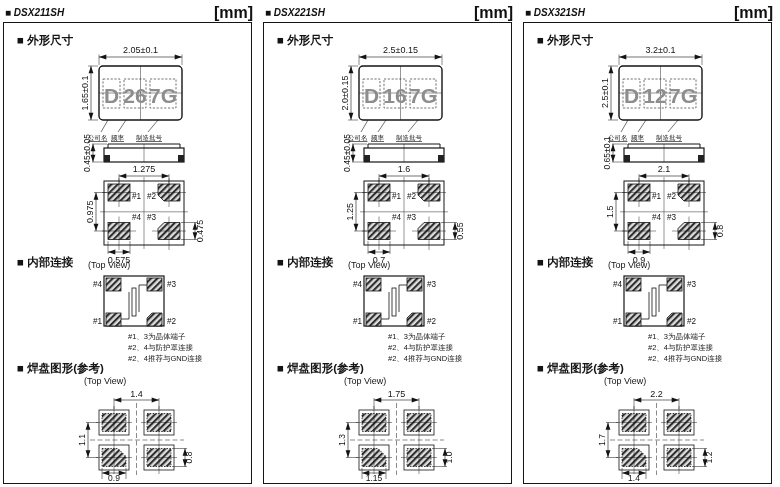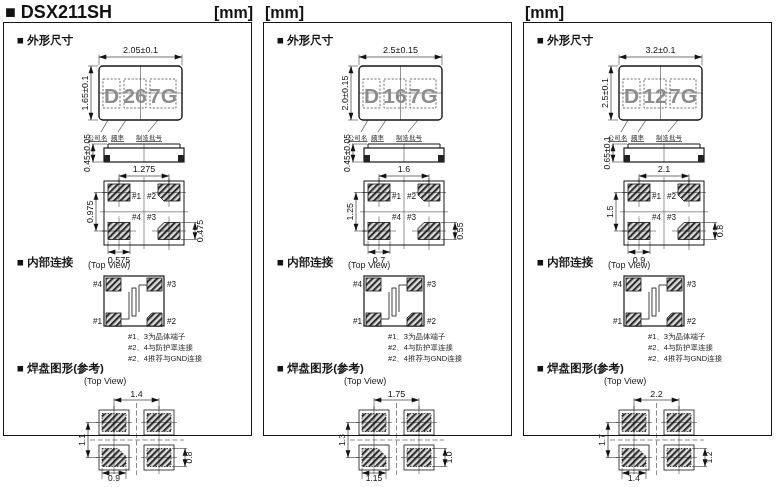--- a/index.html
+++ b/index.html
@@ -2,23 +2,23 @@
 <html><head>
 <meta charset="utf-8">
 <style>
   html,body { margin:0; padding:0; background:#fff; }
   body { width:780px; height:487px; overflow:hidden;
          font-family:"Liberation Sans","DejaVu Sans",sans-serif; color:#111; }
   .page { display:flex; width:780px; height:487px; background:#fff; }
   .col { width:260px; position:relative; }
   .col-header { height:19px; display:flex; justify-content:space-between;
                 align-items:center; padding:3px 7px 0 5px; }
-  .col-title { font-weight:bold; font-size:18px; white-space:nowrap; }
+  .col-title { font-weight:bold; font-size:10px; white-space:nowrap;font-style:italic; }
   .col-unit  { font-weight:bold; font-size:16px; }
-  .col-box { box-sizing:border-box; margin-left:3px; width:249px; height:414px;
+  .col-box { box-sizing:border-box; margin-left:3px; width:249px; height:462px;
              border:1.6px solid #151515; position:relative; background:#fff; }
   svg.drawing { position:absolute; left:0; top:0; display:block; }
 
   
   svg text { stroke:none; fill:#141414; font-family:"Liberation Sans","DejaVu Sans",sans-serif; }
   .sec  { font-size:11.5px; font-weight:bold; }
   .tv   { font-size:9px; }
   .dim  { font-size:9px; }
   .dim8 { font-size:8.5px; }
   .pin  { font-size:8.2px; }
@@ -214,20 +214,21 @@
         <line class="ln w05" x1="168" y1="425.5" x2="183" y2="425.5"></line>
         <line class="ln w05" x1="168" y1="443.5" x2="183" y2="443.5"></line>
         <line class="ln w06" x1="181" y1="425.5" x2="181" y2="443.5" marker-start="url(#arr-0)" marker-end="url(#arr-0)"></line>
         <text class="dim8" transform="translate(188,434.5) rotate(-90)" text-anchor="middle">0.8</text>
       </g>
     </svg>
   </div>
 </section>
   <section class="col">
   <div class="col-header">
+    <span class="col-title">■ DSX221SH</span>
     <span class="col-unit">[mm]</span>
   </div>
   <div class="col-box">
     <svg class="drawing" width="246" height="459" viewBox="0 0 246 459">
       <defs>
         <pattern id="hatch-1" width="4.5" height="4.5" patternUnits="userSpaceOnUse" patternTransform="rotate(45)">
           <rect width="4.5" height="4.5" fill="#dcdcdc"></rect>
           <rect width="2.1" height="4.5" fill="#2e2e2e"></rect>
         </pattern>
         <marker id="arr-1" markerWidth="9" markerHeight="8" refX="7.8" refY="3" orient="auto-start-reverse" markerUnits="userSpaceOnUse">
@@ -392,20 +393,21 @@
         <line class="ln w05" x1="168" y1="425.5" x2="183" y2="425.5"></line>
         <line class="ln w05" x1="168" y1="443.5" x2="183" y2="443.5"></line>
         <line class="ln w06" x1="181" y1="425.5" x2="181" y2="443.5" marker-start="url(#arr-1)" marker-end="url(#arr-1)"></line>
         <text class="dim8" transform="translate(188,434.5) rotate(-90)" text-anchor="middle">1.0</text>
       </g>
     </svg>
   </div>
 </section>
   <section class="col">
   <div class="col-header">
+    <span class="col-title">■ DSX321SH</span>
     <span class="col-unit">[mm]</span>
   </div>
   <div class="col-box">
     <svg class="drawing" width="246" height="459" viewBox="0 0 246 459">
       <defs>
         <pattern id="hatch-2" width="4.5" height="4.5" patternUnits="userSpaceOnUse" patternTransform="rotate(45)">
           <rect width="4.5" height="4.5" fill="#dcdcdc"></rect>
           <rect width="2.1" height="4.5" fill="#2e2e2e"></rect>
         </pattern>
         <marker id="arr-2" markerWidth="9" markerHeight="8" refX="7.8" refY="3" orient="auto-start-reverse" markerUnits="userSpaceOnUse">

